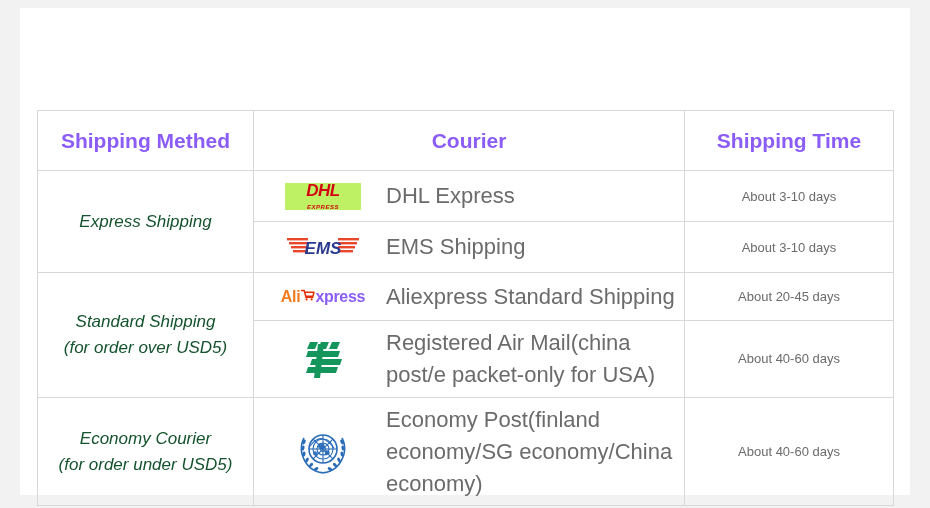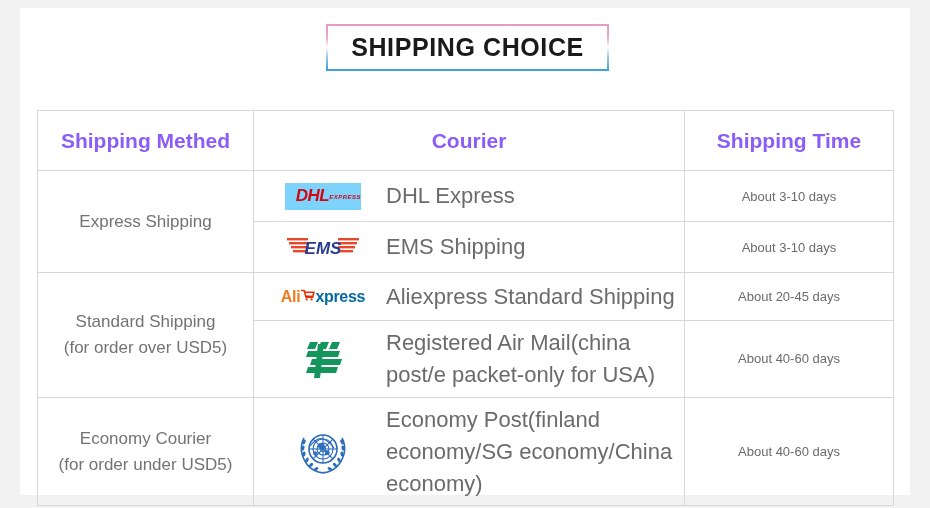--- a/index.html
+++ b/index.html
@@ -69,23 +69,24 @@
   thead th {
     height: 59px;
     font-size: 21px;
     font-weight: bold;
     color: #8b5cf6;
     text-align: center;
   }
   .method-cell {
     text-align: center;
     font-size: 17px;
-    color: #737373;
+    color: #14532d;
     line-height: 1.5;
     padding: 4px 6px;
+    font-style: italic;
   }
   .method-cell .sub {
     display: block;
   }
   .time-cell {
     text-align: center;
     font-size: 13px;
     color: #6b6b6b;
     border-left: 1px solid #d8d8d8;
   }
@@ -120,25 +121,25 @@
   .r-dhl td { height: 50px; }
   .r-ems td { height: 50px; }
   .r-ali td { height: 47px; }
   .r-cnpost td { height: 67px; }
   .r-un td { height: 90px; }
 
   
   .dhl-logo {
     width: 76px;
     height: 27px;
-    background: #7dd3fc;
-    display: flex;
-    flex-direction: row;
-    align-items: center;
-    justify-content: flex-end;
+    background: #bef264;
+    display: flex;
+    flex-direction: column;
+    align-items: center;
+    justify-content: space-between;
     position: relative;
   }
   .dhl-word {
     font-size: 17px;
     font-weight: bold;
     font-style: italic;
     color: #D40511;
     letter-spacing: -0.5px;
     line-height: 1;
     margin-top: -1px;
@@ -163,36 +164,31 @@
   }
 
   .ali-logo {
     display: flex;
     align-items: center;
     font-size: 16px;
     font-weight: bold;
     letter-spacing: -0.3px;
   }
   .ali-a { color: #F07C22; }
-  .ali-x { color: #0369a1; }
+  .ali-x { color: #8b5cf6; }
   .ali-cart { margin: 0 0px 0 1px; display: inline-block; }
 
   .cn-logo { display: block; }
   .un-logo { display: block; }
 </style>
 </head>
 <body>
 
 <div class="page-card">
 
-  <div class="title-wrap">
-    <div class="title-inner">
-      <span class="title-text">SHIPPING CHOICE</span>
-    </div>
-  </div>
 
   <table class="ship-table">
     <colgroup>
       <col class="col-method">
       <col class="col-courier">
       <col class="col-time">
     </colgroup>
     <thead>
       <tr>
         <th>Shipping Methed</th>

